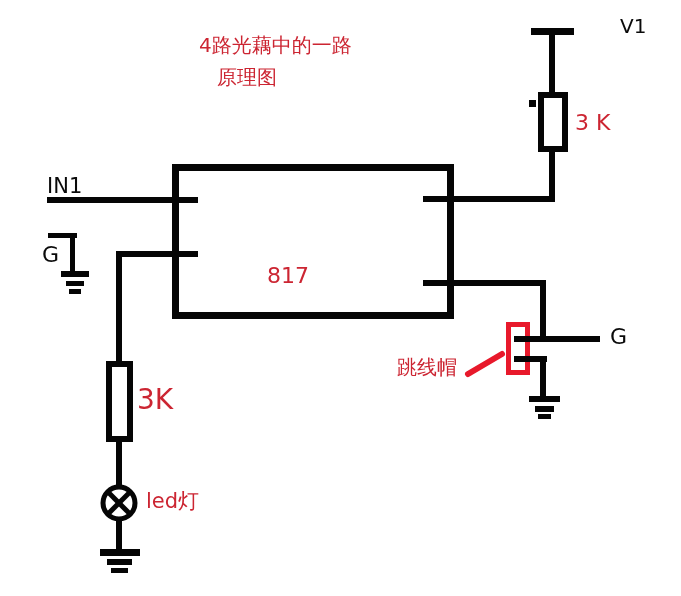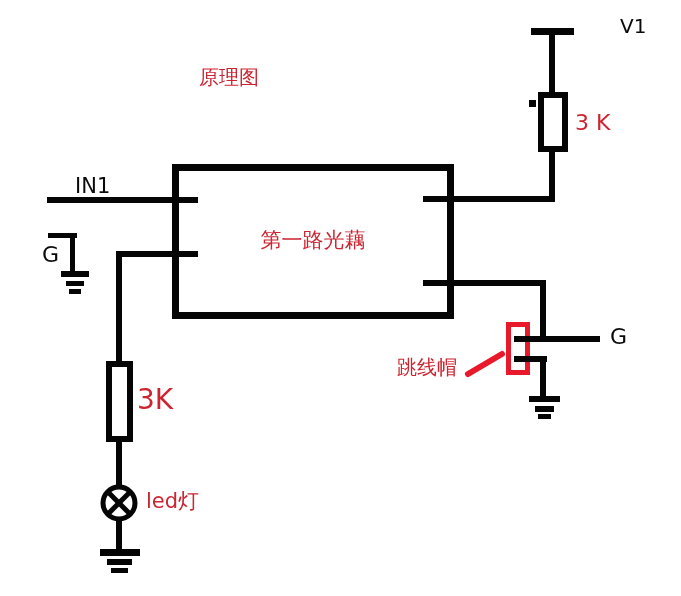--- a/index.html
+++ b/index.html
@@ -76,29 +76,30 @@
   <svg style="left:97px; top:481px;" width="44" height="44" viewBox="0 0 44 44">
     <circle cx="22" cy="22" r="16" fill="#ffffff" stroke="#050505" stroke-width="5"></circle>
     <line x1="10.5" y1="10.5" x2="33.5" y2="33.5" stroke="#050505" stroke-width="5"></line>
     <line x1="33.5" y1="10.5" x2="10.5" y2="33.5" stroke="#050505" stroke-width="5"></line>
   </svg>
 
   <svg style="left:462px; top:348px;" width="46" height="32" viewBox="0 0 46 32">
     <line x1="6" y1="26" x2="40" y2="6" stroke="var(--jumper_red,#e8192b)" stroke-width="6" stroke-linecap="round"></line>
   </svg>
 
-  <div class="lbl red" style="left:199px; top:66px; font-size:20px;">原理图</div>
+  <div class="lbl red" style="left:199px; top:34px; font-size:20px;">4路光藕中的一路</div>
+  <div class="lbl red" style="left:217px; top:66px; font-size:20px;">原理图</div>
 
   <div class="lbl black" style="left:620px; top:15px; font-size:20px;">V1</div>
   <div class="lbl red" style="left:575px; top:110px; font-size:22px;">3 K</div>
 
-  <div class="lbl black" style="left:47px; top:174px; font-size:21px;margin-left:28px;">IN1</div>
+  <div class="lbl black" style="left:47px; top:174px; font-size:21px;">IN1</div>
   <div class="lbl black" style="left:42px; top:242px; font-size:22px;">G</div>
 
-  <div class="lbl red ctr" style="left:172px; top:228px; width:282px; font-size:21px;">第一路光藕</div>
+  <div class="lbl red ctr" style="left:172px; top:263px; width:232px; font-size:22px;">817</div>
 
   <div class="lbl red" style="left:137px; top:384px; font-size:28px;">3K</div>
   <div class="lbl red" style="left:146px; top:489px; font-size:21px;">led灯</div>
 
   <div class="lbl red" style="left:397px; top:356px; font-size:20px;">跳线帽</div>
   <div class="lbl black" style="left:610px; top:324px; font-size:22px;">G</div>
 
 </div>
 
 </body></html>

